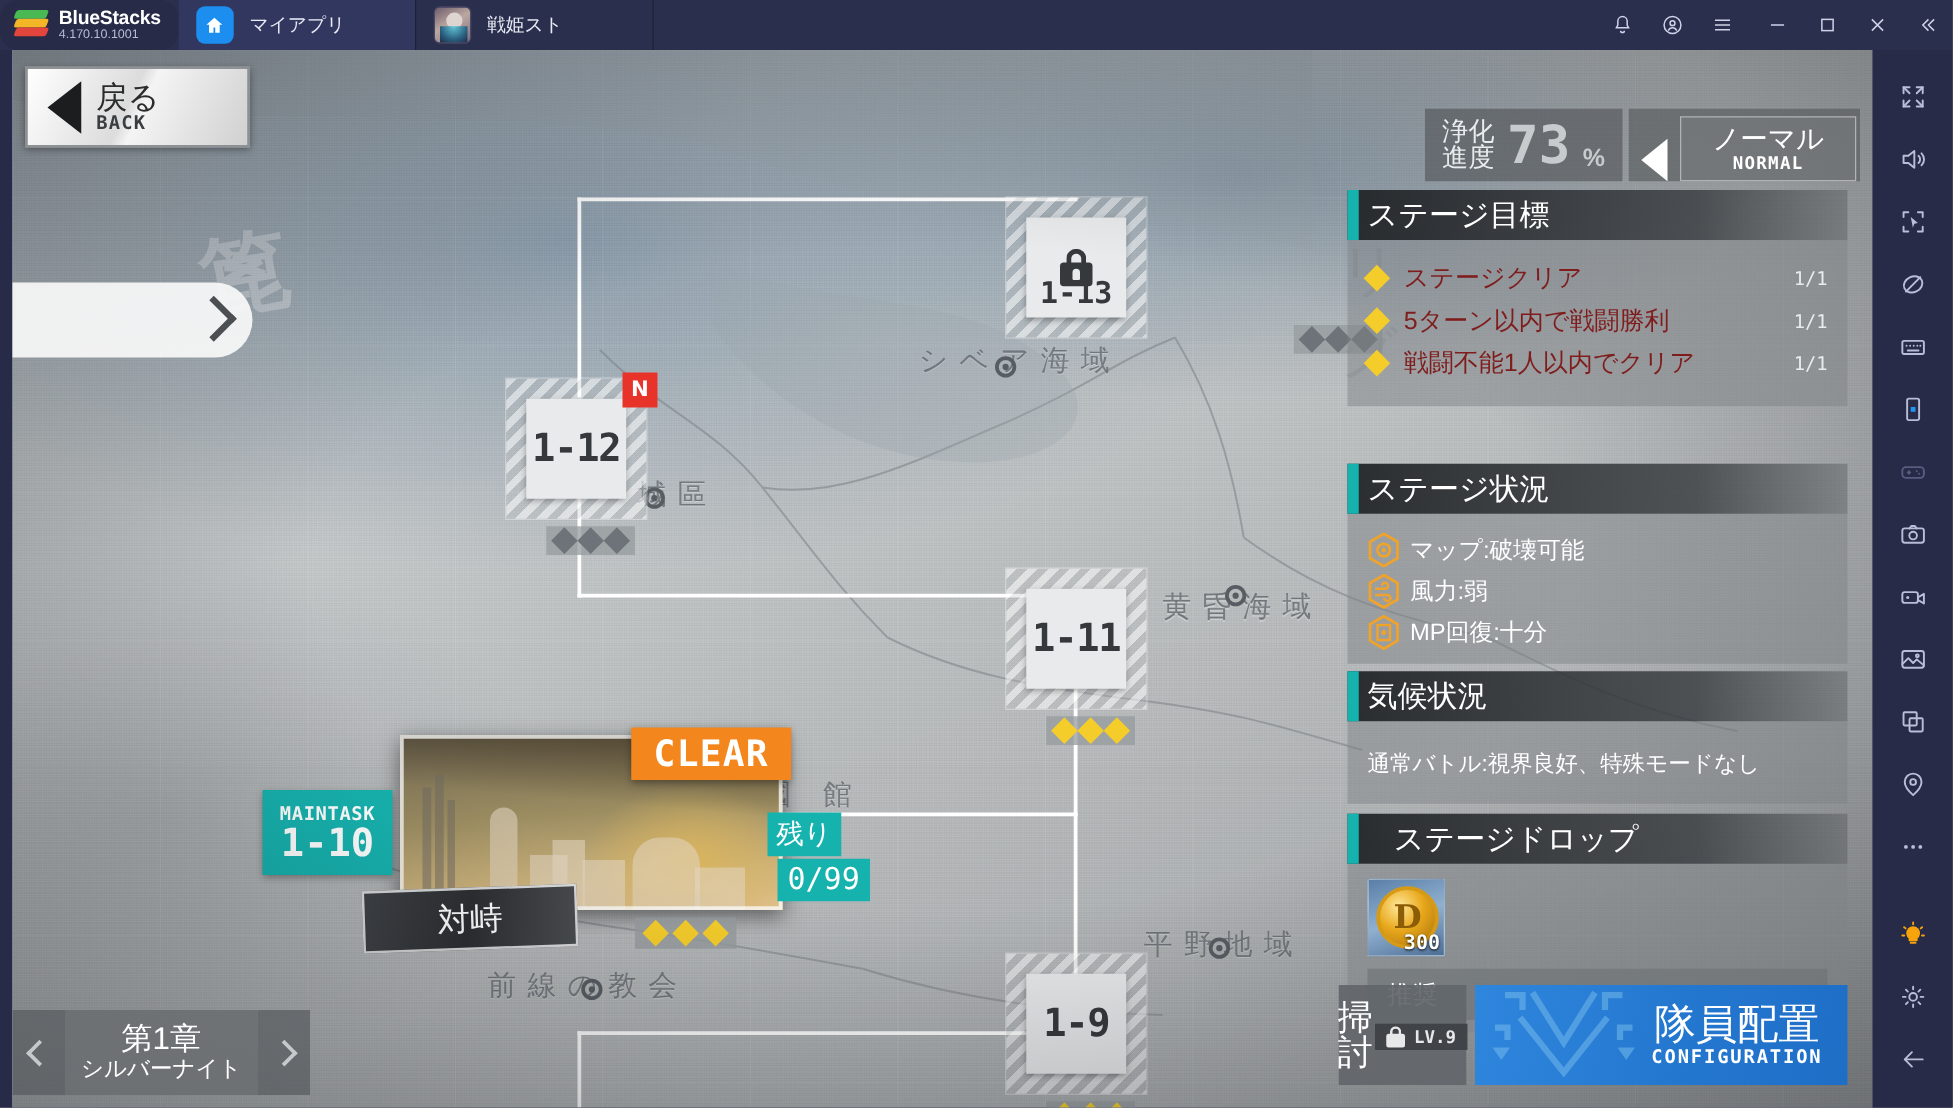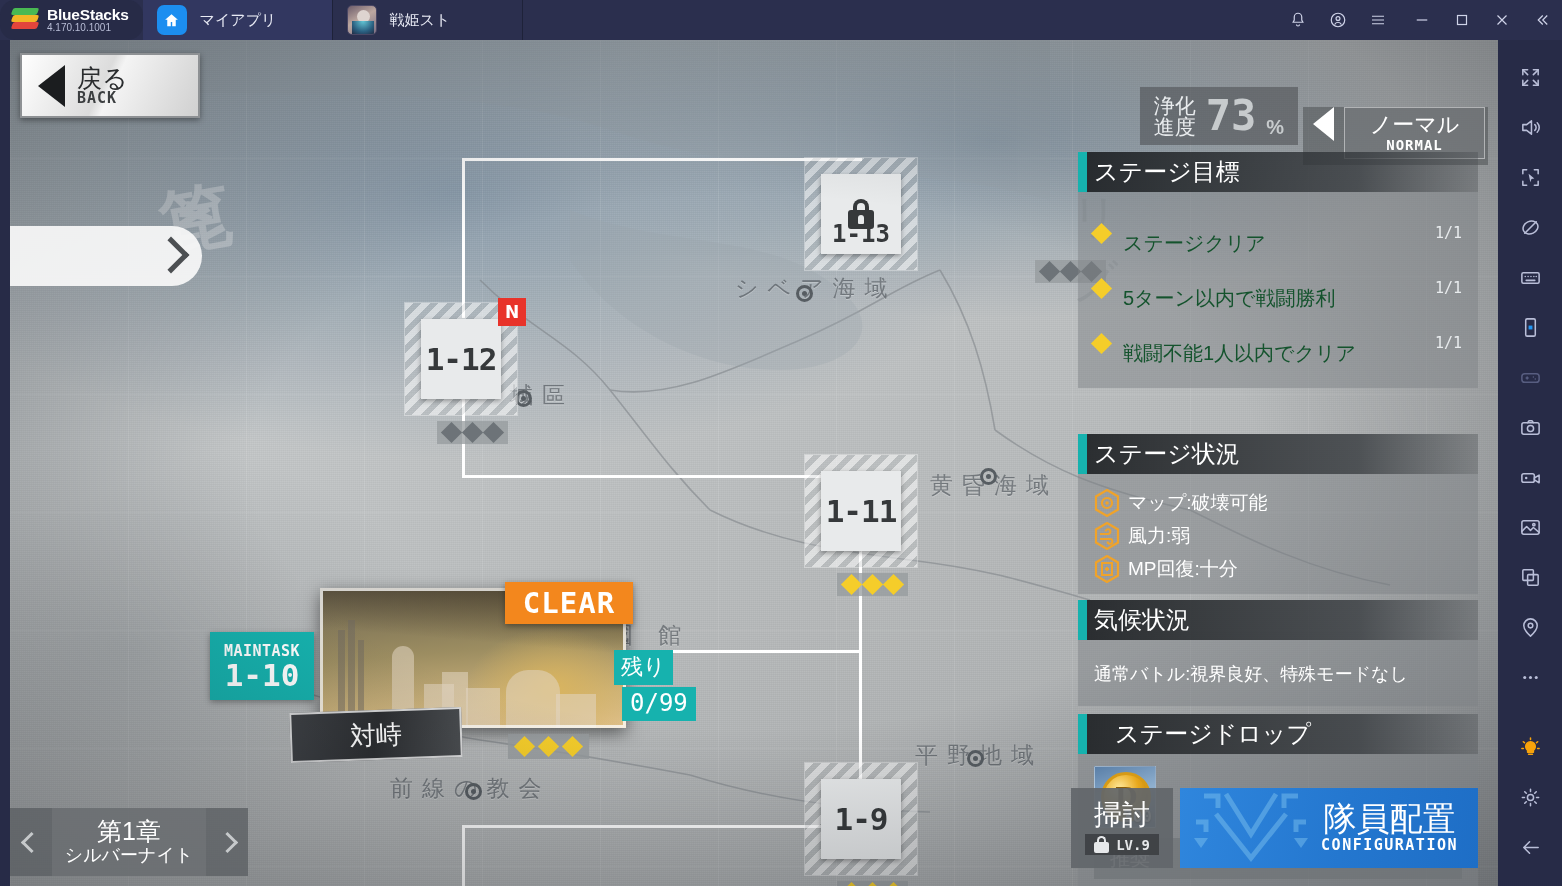--- a/index.html
+++ b/index.html
@@ -287,21 +287,21 @@
     position:absolute; right: 200px; top: 47px; height: 58px;
     background: rgba(72,75,78,.55); display:flex; align-items:center; gap: 10px;
     padding: 0 14px;
   }
   .purity .lbl { color:#e9ecee; font-size: 21px; line-height: 1.0; text-align:center; }
   .purity .val { color:#c7cbcd; font-size: 42px; font-weight: bold; line-height: 1;
                  font-family:"DejaVu Sans Mono","Liberation Mono",monospace;}
   .purity .pct { color:#c7cbcd; font-size: 20px; font-weight: bold; align-self: flex-end; margin-bottom: 6px; }
   .diffsel {
     position:absolute; right: 10px; top: 47px; width: 185px; height: 58px;
-    background: rgba(70,73,76,.5); display:flex; align-items:flex-start;margin-top:20px;
+    background: rgba(70,73,76,.5); display:flex; align-items:flex-end;
   }
   .diff-prev {
     width: 0; height: 0; border-top: 17px solid transparent; border-bottom: 17px solid transparent;
     border-right: 21px solid #ffffff; margin: 0 10px 0 10px;
   }
   .diff-box {
     flex: 1; height: 52px; margin-right: 3px; background: rgba(120,124,127,.55);
     border: 1px solid rgba(255,255,255,.45);
     display:flex; flex-direction:column; align-items:center; justify-content:center; color:#fff;
   }
@@ -316,21 +316,21 @@
     height: 40px; display:flex; align-items:center; padding-left: 16px; position: relative;
   }
   .sect-head::before {
     content:""; position:absolute; left:0; top:0; width: 9px; height: 40px; background:#16b2ae;
   }
   .sect-head span { color:#fff; font-size: 24px; font-family: Liberation Mono, monospace; }
   .panel-body { background: rgba(125,130,134,.48); padding: 10px 16px 14px; }
 
   .obj-row { display:flex; align-items:center; margin: 7px 0; }
   .obj-dia { width: 15px; height: 15px; background:#f5cd2a; transform: rotate(45deg); margin-right: 14px; flex: none; }
-  .obj-txt { color:#14532d; font-size: 20px; flex: 1; margin-top: 21px; }
+  .obj-txt { color:#7f1d1d; font-size: 20px; flex: 1; }
   .obj-cnt { color:#e9ecee; font-size: 15px;
              font-family:"DejaVu Sans Mono","Liberation Mono",monospace;}
 
   .cond-row { display:flex; align-items:center; margin: 5px 0; }
   .hexicon { width: 26px; height: 28px; margin-right: 8px; flex: none; position: relative; }
   .hexicon svg { width: 26px; height: 28px; }
   .cond-txt { color: #fff; font-size: 19px; }
 
   .weather-txt { color:#fff; font-size: 18px; padding: 12px 0 6px; }
 
@@ -355,21 +355,21 @@
     background: rgba(108,113,117,.6); display:flex; align-items:center; gap: 38px;
     padding: 7px 16px; margin-top: 10px;
   }
   .rec-row .k { color:#fff; font-size: 20px; }
   .rec-row .v { color:#fff; font-size: 20px; font-family:"DejaVu Sans Mono","Liberation Mono",monospace; }
 
   
   .actions { position:absolute; right: 20px; bottom: 18px; display:flex; gap: 7px; align-items:flex-end; }
   .btn-sweep {
     width: 102px; height: 80px; background: rgba(98,102,106,.92);
-    display:flex; flex-direction:column; align-items:center; justify-content:center; gap: 2px;
+    display:flex; align-items:center; justify-content:center; gap: 2px;
   }
   .btn-sweep .lbl { color:#fff; font-size: 28px; line-height:1; }
   .btn-sweep .lockrow {
     display:flex; align-items:center; gap: 7px; background: rgba(60,63,66,.9);
     padding: 2px 9px; margin-top: 3px;
   }
   .mini-lock { width: 15px; height: 17px; position:relative; }
   .mini-lock .s { position:absolute; left:3px; top:0; width:9px; height:8px;
                   border:2.5px solid #e6e8ea; border-bottom:none; border-radius:5px 5px 0 0; }
   .mini-lock .b { position:absolute; left:0; top:6px; width:15px; height:11px; background:#e6e8ea; border-radius:2px; }

